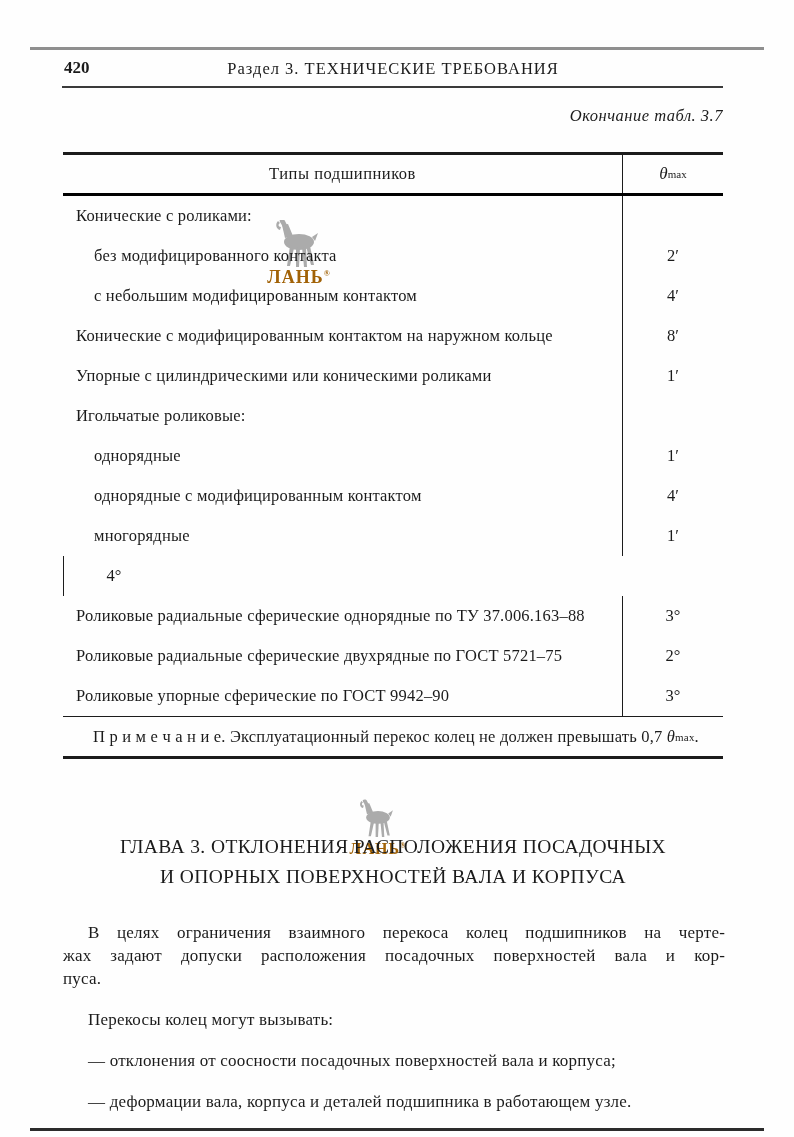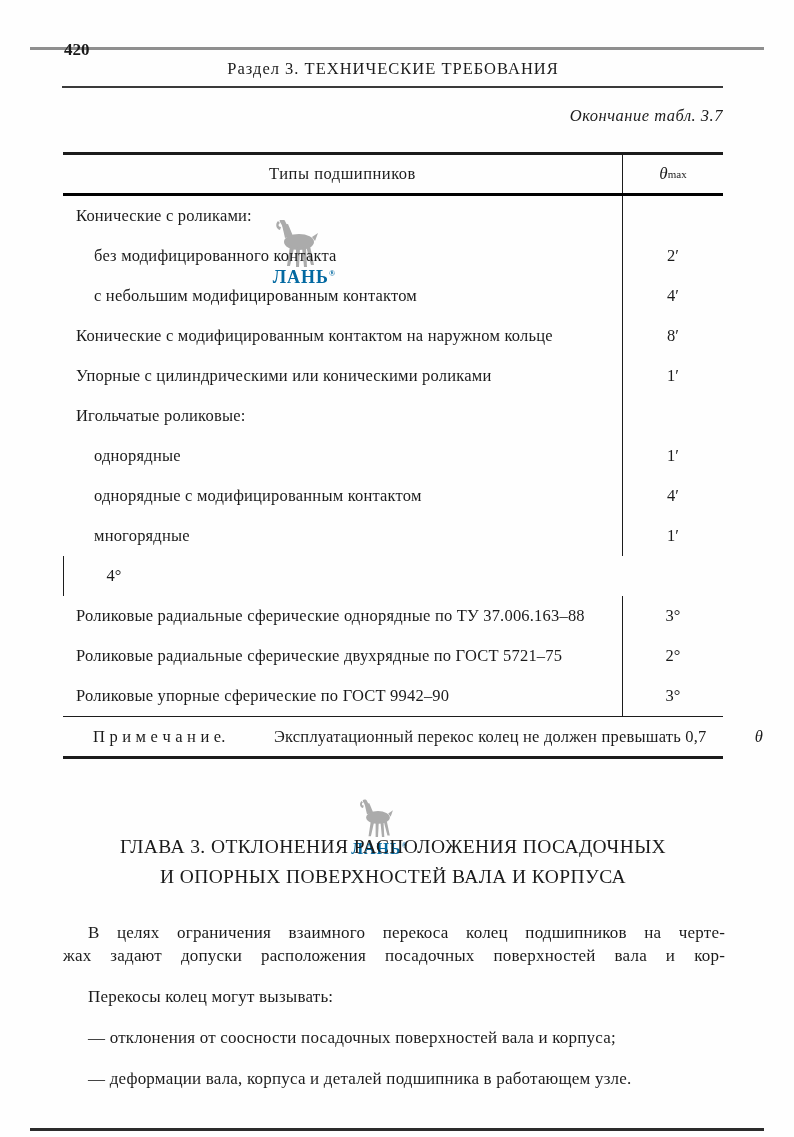--- a/index.html
+++ b/index.html
@@ -10,21 +10,21 @@
     background:#fefefe;
     font-family:"Liberation Serif","DejaVu Serif",serif;
     color:#1b1b1b;
     overflow:hidden;
   }
   
   .rule-top{position:absolute;left:30px;top:47px;width:734px;height:3px;background:#8f8f8f;}
   .rule-header{position:absolute;left:62px;top:86px;width:661px;height:2px;background:#3a3a3a;}
   .rule-bottom{position:absolute;left:30px;top:1128px;width:734px;height:3px;background:#2c2c2c;}
   
-  .page-number{position:absolute;left:64px;top:40px;font-size:17px;font-weight:bold;}
+  .page-number{position:absolute;left:64px;top:58px;font-size:17px;font-weight:bold;}
   .running-title{
     position:absolute;left:63px;top:59px;width:660px;
     text-align:center;font-size:16.5px;letter-spacing:1px;
   }
   .table-caption{
     position:absolute;left:63px;top:106px;width:660px;
     text-align:right;font-style:italic;font-size:16.5px;letter-spacing:.5px;
   }
   
   .btable{
@@ -36,41 +36,41 @@
   .thead .hlabel{flex:1;display:flex;align-items:center;justify-content:center;letter-spacing:.5px;}
   .thead .hval{width:100px;border-left:1px solid #1c1c1c;display:flex;align-items:center;justify-content:center;}
   .hval .theta{font-style:italic;font-size:17px;}
   .hval sub{font-size:11px;}
   .trow{display:flex;min-height:40px;}
   .tlabel{flex:1;display:flex;align-items:center;padding-left:13px;letter-spacing:.2px;}
   .tlabel.ind{padding-left:31px;}
   .tval{width:100px;border-left:1px solid #1c1c1c;display:flex;align-items:center;justify-content:center;}
   .tnote{
     border-top:1px solid #1c1c1c;height:39px;
-    display:flex;align-items:center;padding-left:30px;letter-spacing:.2px;gap:44px;
+    display:flex;align-items:center;padding-left:30px;letter-spacing:.2px;
   }
   .tnote .spaced{white-space:pre;}
   .tnote .theta{font-style:italic;}
   .tnote sub{font-size:11px;}
   
   .chapter-heading{
     position:absolute;left:63px;top:832px;width:660px;
     text-align:center;font-weight:normal;font-size:19.5px;line-height:30px;letter-spacing:.4px;
     z-index:2;
   }
   .body-text{
     position:absolute;left:63px;top:903px;width:662px;
     font-size:17px;line-height:23px;letter-spacing:.2px;
     z-index:2;
   }
   .bline{min-height:23px;}
   .bline.ind{text-indent:25px;margin-top:18px;}
   .bline.just{text-align:justify;text-align-last:justify;}
   
-  .watermark{position:absolute;z-index:1;text-align:right;color:#0369a1;pointer-events:none;}
+  .watermark{position:absolute;z-index:1;text-align:center;color:#a16207;pointer-events:none;}
   .watermark .wm-text{font-weight:bold;letter-spacing:1px;line-height:1;}
   .watermark .wm-text sup{font-size:.45em;}
   .wm1{left:262px;top:220px;width:74px;}
   .wm1 .wm-text{font-size:18px;}
   .wm2{left:348px;top:797px;width:60px;}
   .wm2 .wm-text{font-size:16px;}
   .wm svg{display:block;margin:0 auto;}
 </style>
 </head>
 <body>
@@ -194,20 +194,21 @@
   </div>
 
   <div class="chapter-heading">
     <div>ГЛАВА 3. ОТКЛОНЕНИЯ РАСПОЛОЖЕНИЯ ПОСАДОЧНЫХ</div>
     <div>И ОПОРНЫХ ПОВЕРХНОСТЕЙ ВАЛА И КОРПУСА</div>
   </div>
 
   <div class="body-text" id="body-text">
       <div class="bline ind just">В целях ограничения взаимного перекоса колец подшипников на черте-</div>
       <div class="bline just">жах задают допуски расположения посадочных поверхностей вала и кор-</div>
+      <div class="bline">пуса.</div>
       <div class="bline ind">Перекосы колец могут вызывать:</div>
       <div class="bline ind">— отклонения от соосности посадочных поверхностей вала и корпуса;</div>
       <div class="bline ind">— деформации вала, корпуса и деталей подшипника в работающем узле.</div>
     </div>
 
   <div class="rule-bottom"></div>
 
 </div>
 
 </body></html>

